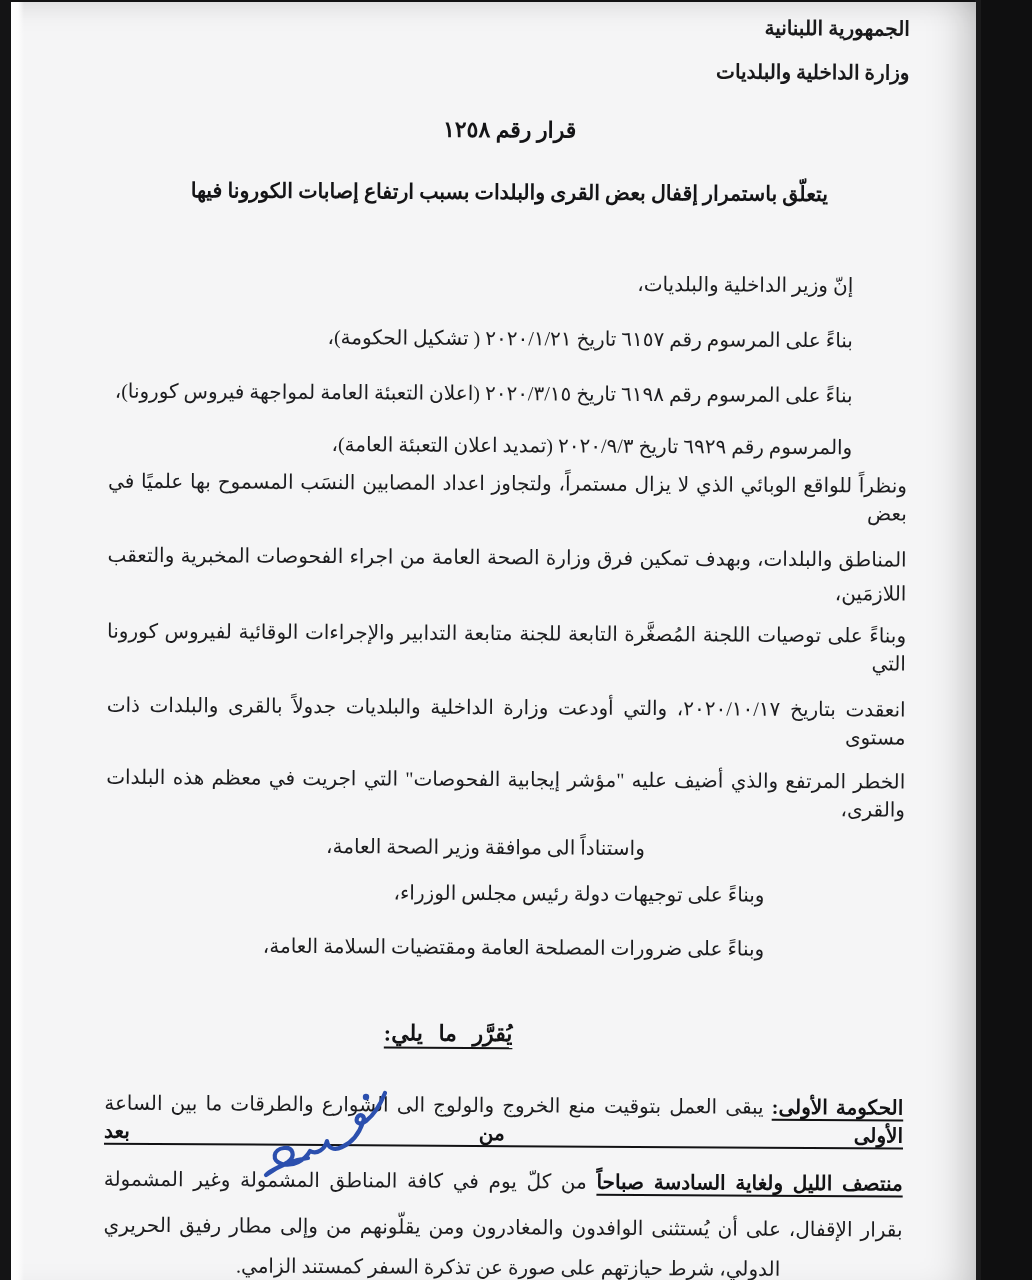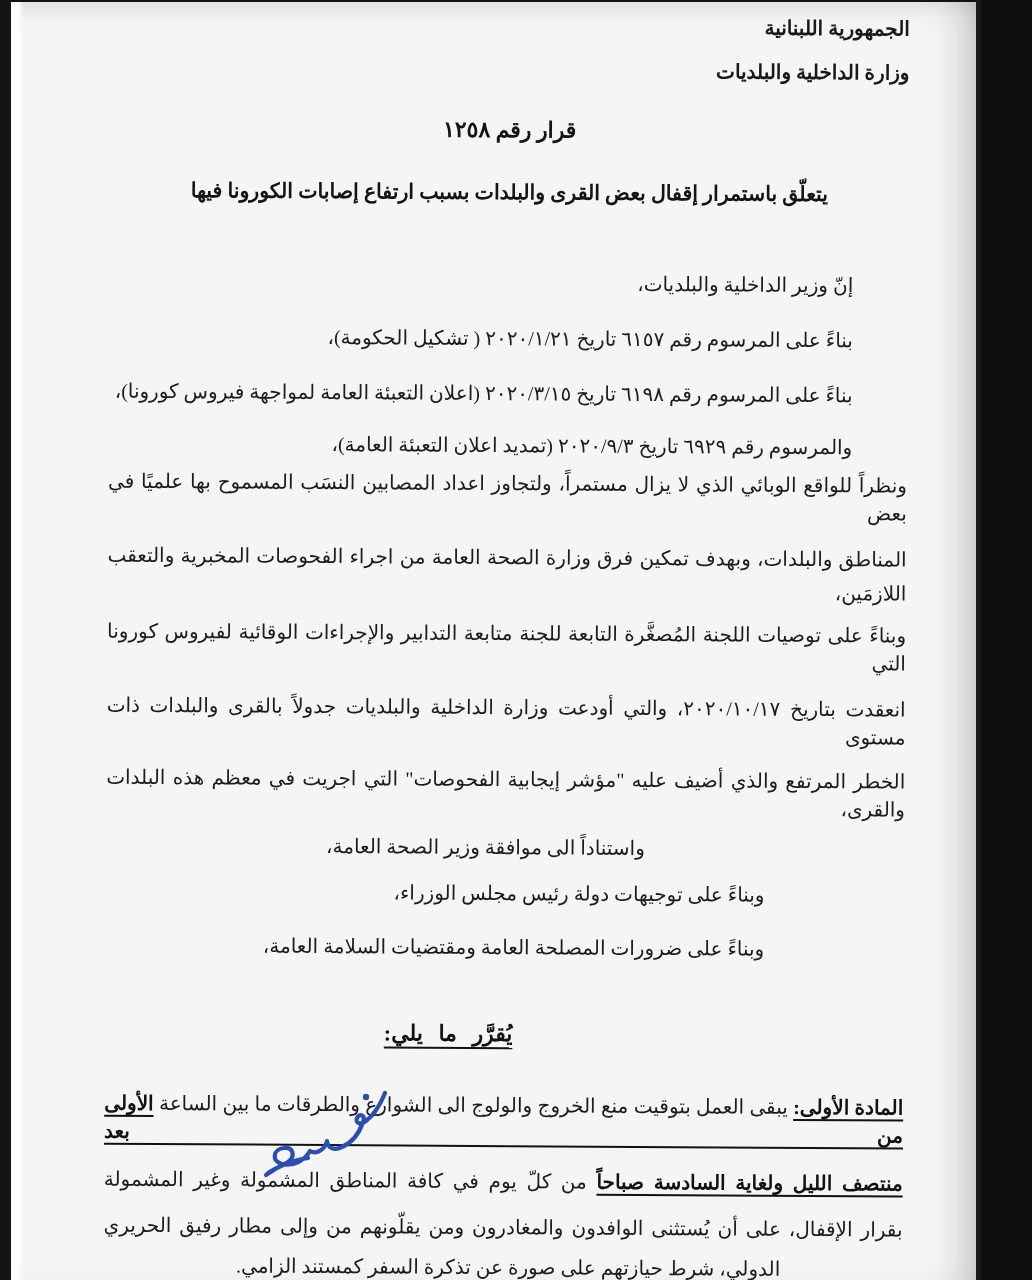--- a/index.html
+++ b/index.html
@@ -64,21 +64,21 @@
 
       <div class="line ind260" style="margin-top:12px">واستناداً الى موافقة وزير الصحة العامة،</div>
 
       <div class="line ind140" style="margin-top:18px">وبناءً على توجيهات دولة رئيس مجلس الوزراء،</div>
 
       <div class="line ind140" style="margin-top:26px">وبناءً على ضرورات المصلحة العامة ومقتضيات السلامة العامة،</div>
 
       <div class="decides" style="margin-top:58px">يُقرَّر ما يلي:</div>
 
       <div class="line just" style="margin-top:42px">
-        <span class="bold-u">المادة الأولى:</span>
+        <span class="bold-u">الحكومة الأولى:</span>
         <span>يبقى العمل بتوقيت منع الخروج والولوج الى الشوارع والطرقات ما بين الساعة</span>
         <span class="bold-u">الأولى من بعد</span>
       </div>
 
       <div class="line just" style="margin-top:20px">
         <span class="bold-u">منتصف الليل ولغاية السادسة صباحاً</span>
         <span>من كلّ يوم في كافة المناطق المشمولة وغير المشمولة</span>
       </div>
 
       <div class="line just" style="margin-top:18px">بقرار الإقفال، على أن يُستثنى الوافدون والمغادرون ومن يقلّونهم من وإلى مطار رفيق الحريري</div>

